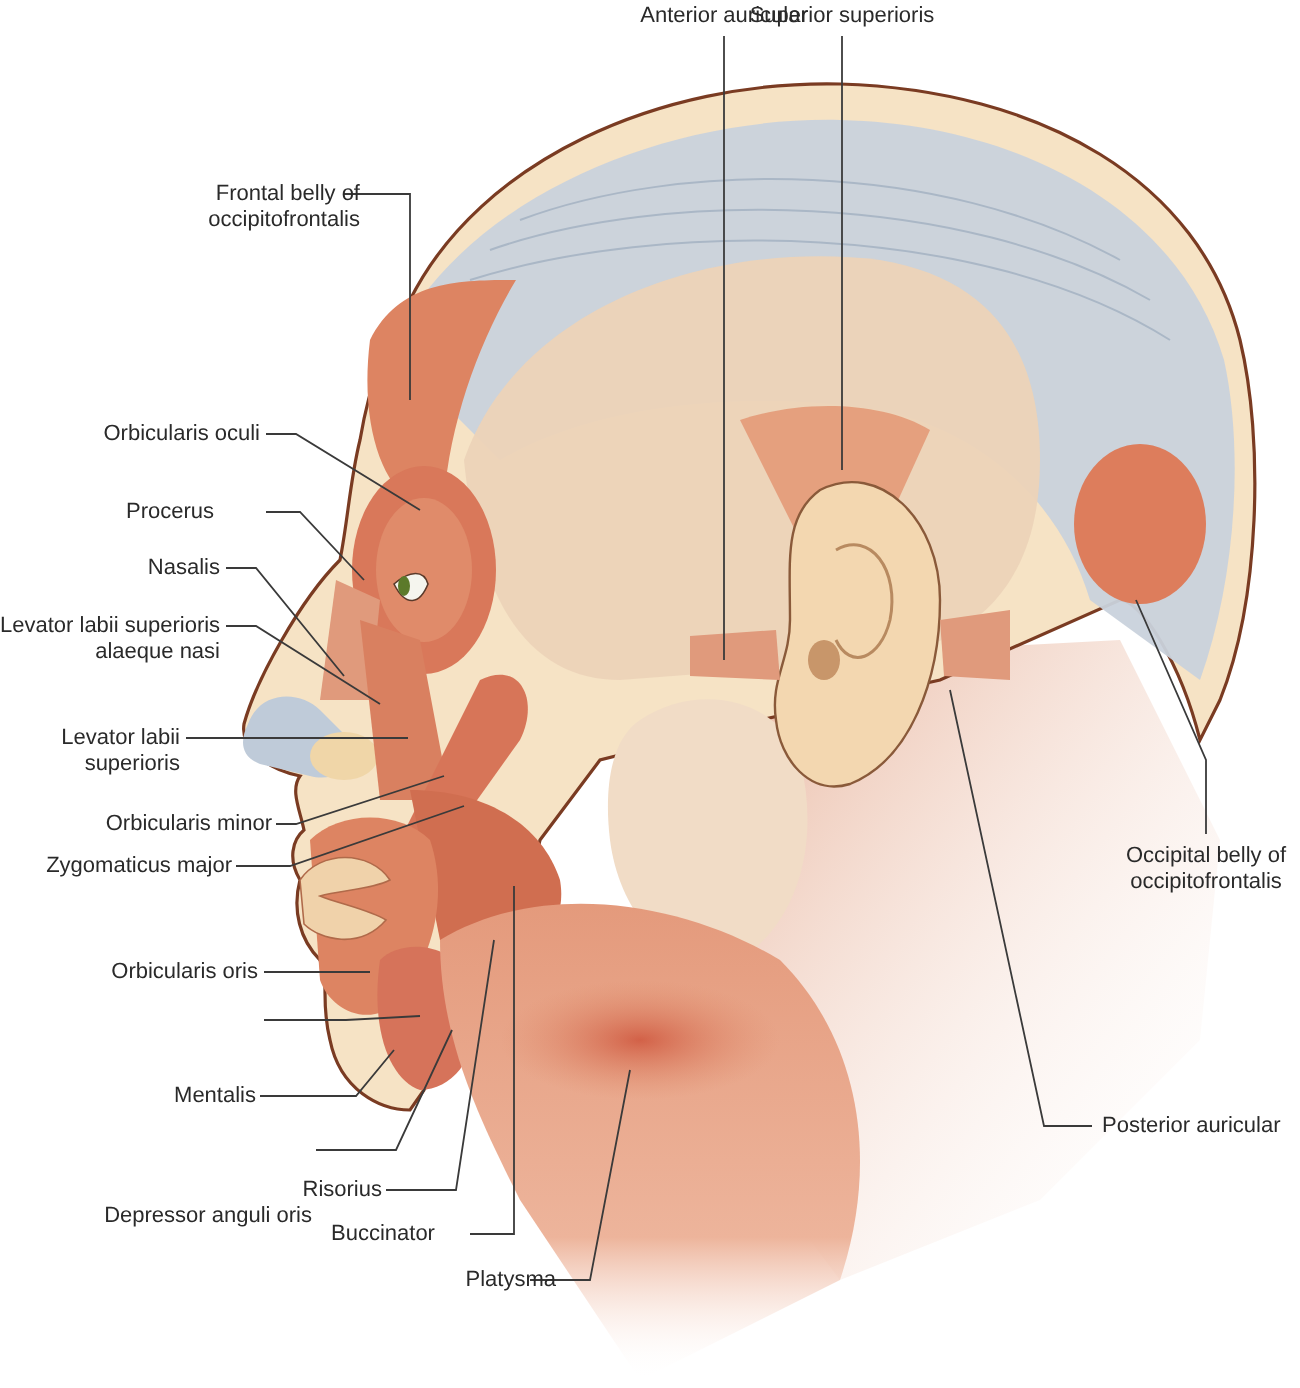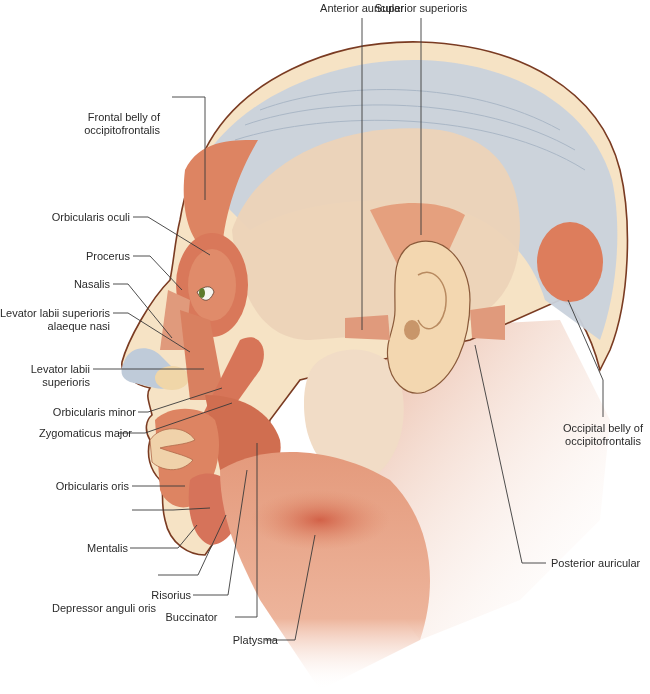--- a/index.html
+++ b/index.html
@@ -107,37 +107,37 @@
       <polyline points="235,617 257,617 257,443"></polyline>
       <polyline points="265,640 295,640 315,535"></polyline>
       <line x1="362" y1="18" x2="362" y2="330"></line>
       <line x1="421" y1="18" x2="421" y2="235"></line>
       <polyline points="603,417 603,380 568,300"></polyline>
       <polyline points="546,563 522,563 475,345"></polyline>
     </g>
   </svg>
 
   
-  <div class="label right" style="left:52px;top:91px;width:108px;margin-top:20px;">
+  <div class="label right" style="left:72px;top:91px;width:108px;">
     <span>Frontal belly of</span>
     <span>occipitofrontalis</span>
   </div>
   <div class="label right" style="left:20px;top:211px;width:110px;">Orbicularis oculi</div>
-  <div class="label right" style="left:40px;top:250px;width:90px;">Procerus</div>
+  <div class="label right" style="left:40px;top:250px;width:90px;text-align:center;">Procerus</div>
   <div class="label right" style="left:30px;top:278px;width:80px;">Nasalis</div>
   <div class="label right" style="left:0px;top:363px;width:90px;">
     <span>Levator labii</span>
     <span>superioris</span>
   </div>
   <div class="label right" style="left:0px;top:307px;width:110px;">
     <span>Levator labii superioris</span>
     <span>alaeque nasi</span>
   </div>
   <div class="label right" style="left:0px;top:406px;width:136px;">Orbicularis minor</div>
-  <div class="label right" style="left:0px;top:427px;width:116px;padding-left:16px;">Zygomaticus major</div>
+  <div class="label right" style="left:0px;top:427px;width:116px;">Zygomaticus major</div>
   <div class="label right" style="left:20px;top:480px;width:109px;">Orbicularis oris</div>
   <div class="label right" style="left:40px;top:542px;width:88px;">Mentalis</div>
   <div class="label right" style="left:20px;top:602px;width:136px;">Depressor anguli oris</div>
   <div class="label right" style="left:120px;top:589px;width:71px;">Risorius</div>
   <div class="label right" style="left:150px;top:611px;width:83px;text-align:center;">Buccinator</div>
   <div class="label right" style="left:195px;top:634px;width:83px;">Platysma</div>
 
   
   <div class="label center" style="left:302px;top:2px;width:120px;">Anterior auricular</div>
   <div class="label center" style="left:366px;top:2px;width:110px;">Superior superioris</div>

